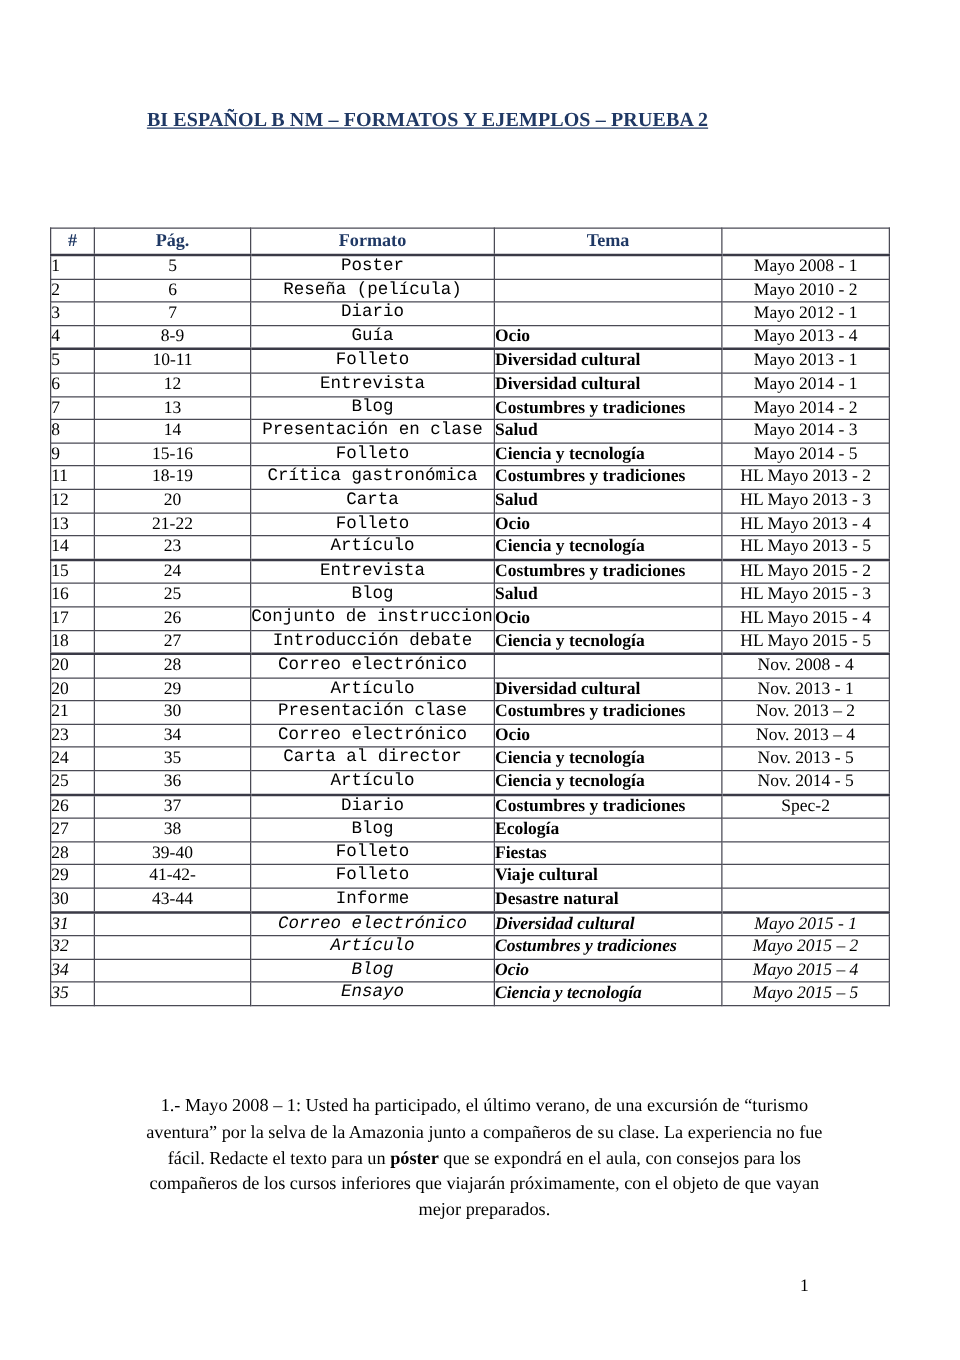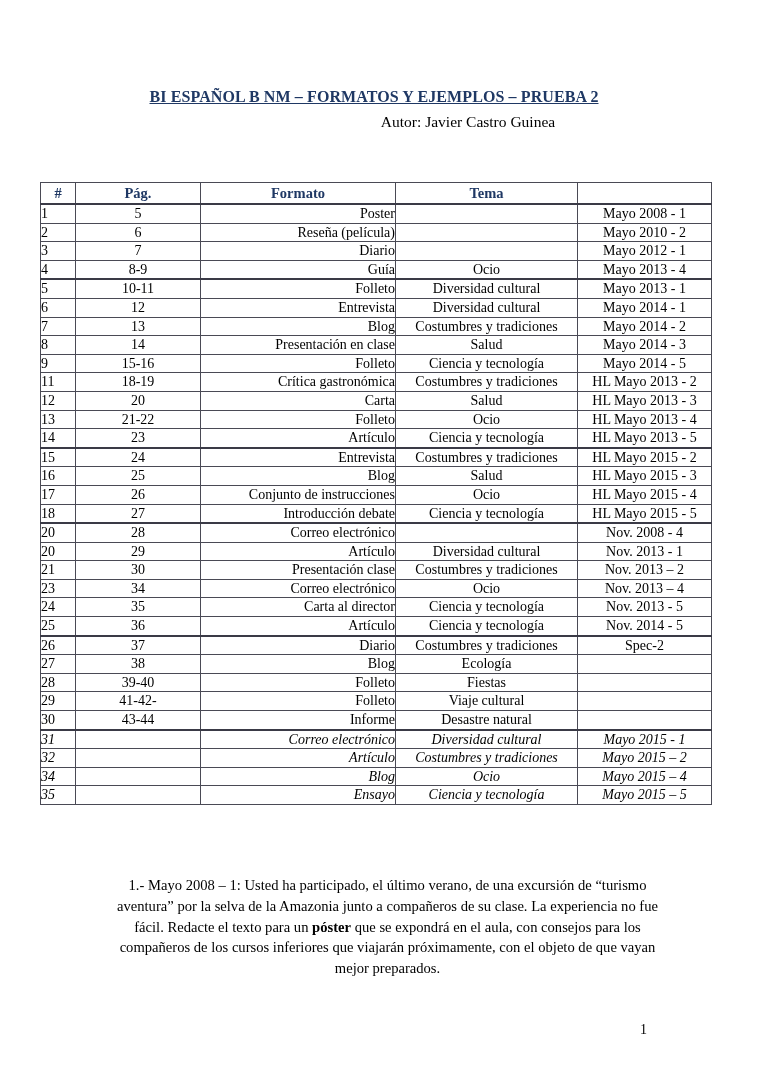--- a/index.html
+++ b/index.html
@@ -16,21 +16,20 @@
     position: absolute;
     top: 88px;
     left: 0;
     width: 684px;
     text-align: center;
     font-size: 16px;
     font-weight: bold;
     color: #1F3864;
     text-decoration: underline;
     letter-spacing: 0.1px;
-    padding-left: 32px;
   }
   .byline {
     position: absolute;
     top: 112px;
     left: 348px;
     width: 240px;
     text-align: center;
     font-size: 15.5px;
     line-height: 20px;
     color: #000000;
@@ -58,22 +57,22 @@
     font-size: 14.5px;
     text-align: center;
     border-bottom: 2px solid #3a3a46;
   }
   table.exam td {
     height: 17.6px;
     line-height: 17.6px;
   }
   td.col-num    { text-align: left;   padding-left: 5px; }
   td.col-pag    { text-align: center; }
-  td.col-formato{ text-align: right;   padding-left: 7px; }
-  td.col-tema   { text-align: center;   padding-left: 7px; }
+  td.col-formato{ text-align: center;   padding-left: 7px; font-family: Liberation Mono, monospace; }
+  td.col-tema   { text-align: left;   padding-left: 7px; font-weight: bold; }
   td.col-sesion { text-align: center;   padding-left: 6px; }
   tr.group-start td { border-top: 2px solid #3a3a46; }
   tr.italic-row td  { font-style: italic; margin-left: 42px; }
   .task {
     position: absolute;
     top: 875px;
     left: 115px;
     width: 545px;
     font-size: 14.6px;
     line-height: 20.8px;
@@ -90,21 +89,20 @@
   }
 </style>
 </head>
 <body>
 
 <div class="doc">
 
   <div class="title">BI ESPAÑOL B NM – FORMATOS Y EJEMPLOS – PRUEBA 2</div>
 
   <div class="byline">
-    <div>Autor: Javier Castro Guinea</div>
   </div>
 
   <table class="exam">
     <colgroup>
       <col style="width:35px">
       <col style="width:125px">
       <col style="width:195px">
       <col style="width:182px">
       <col style="width:134px">
     </colgroup>

